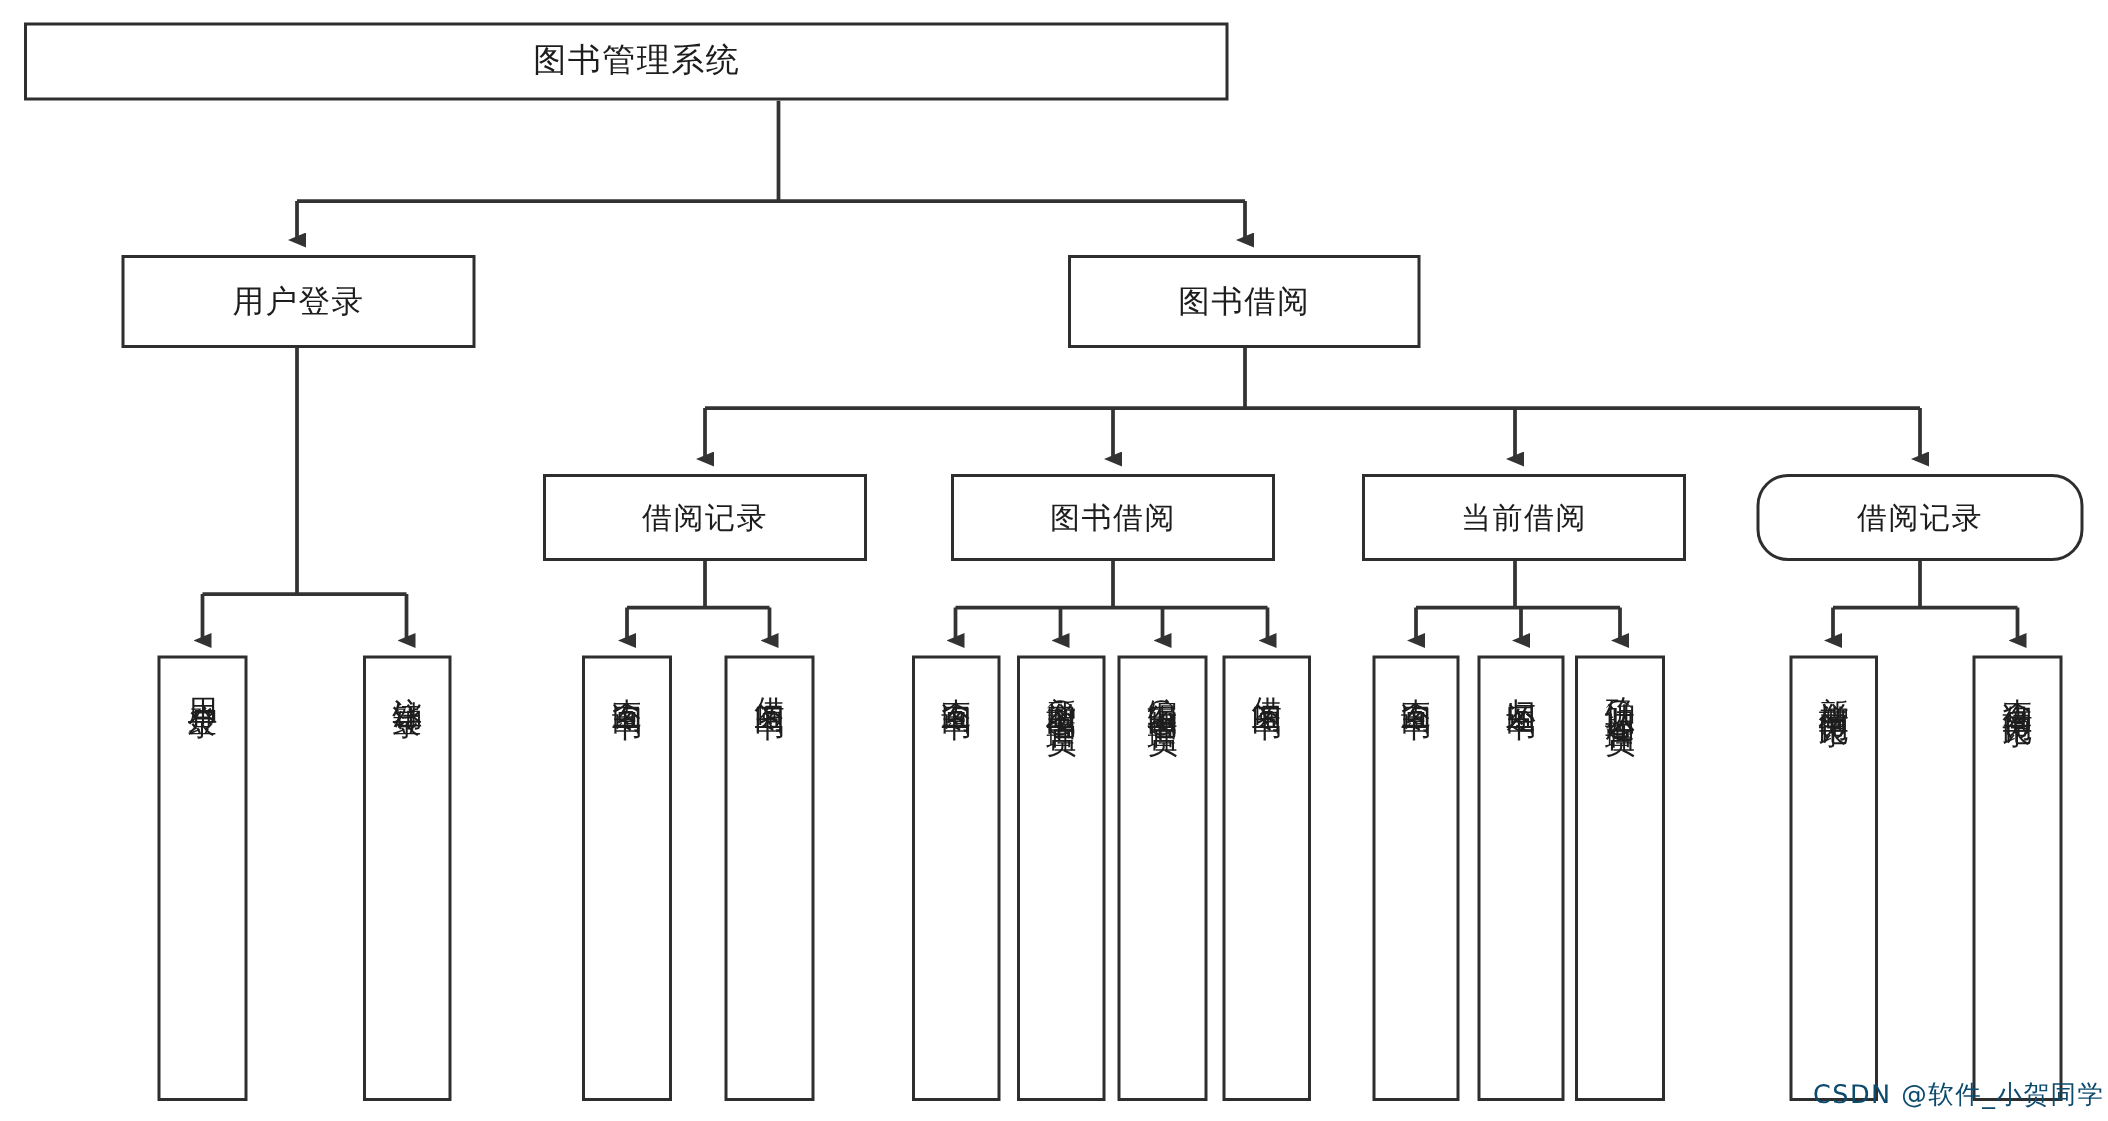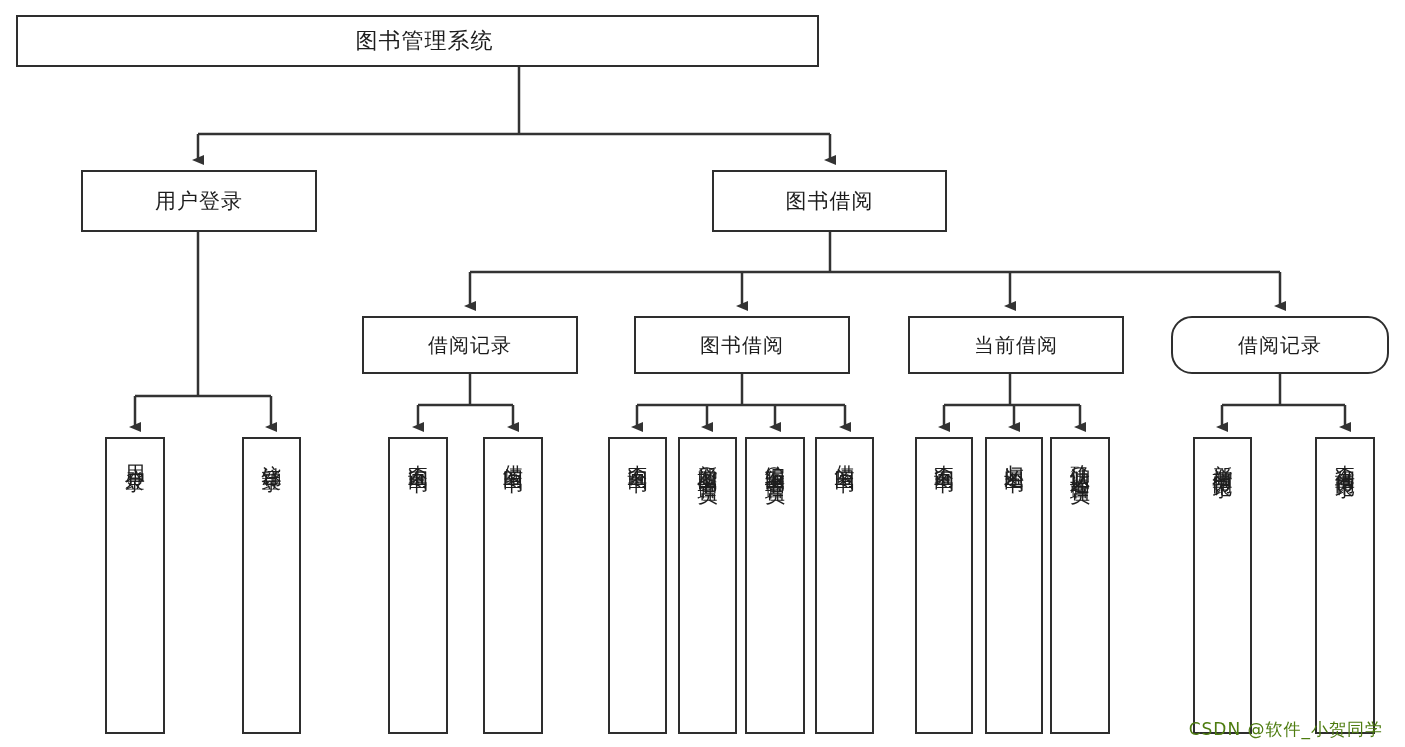--- a/index.html
+++ b/index.html
@@ -50,24 +50,24 @@
   .vtext{
     writing-mode:vertical-rl;
     text-orientation:upright;
     -webkit-writing-mode:vertical-rl;
     white-space:nowrap;
     line-height:1.05;
     letter-spacing:3px;
   }
   .watermark{
     position:absolute;
-    right:22px;
+    right:2px;
     bottom:6px;
     font-size:17px;
-    color:#4d7c0f;
+    color:#0c4a6e;
     letter-spacing:1px;
     z-index:3;
     white-space:nowrap;
   }
 </style>
 </head>
 <body>
 
 <div id="canvas">
 

